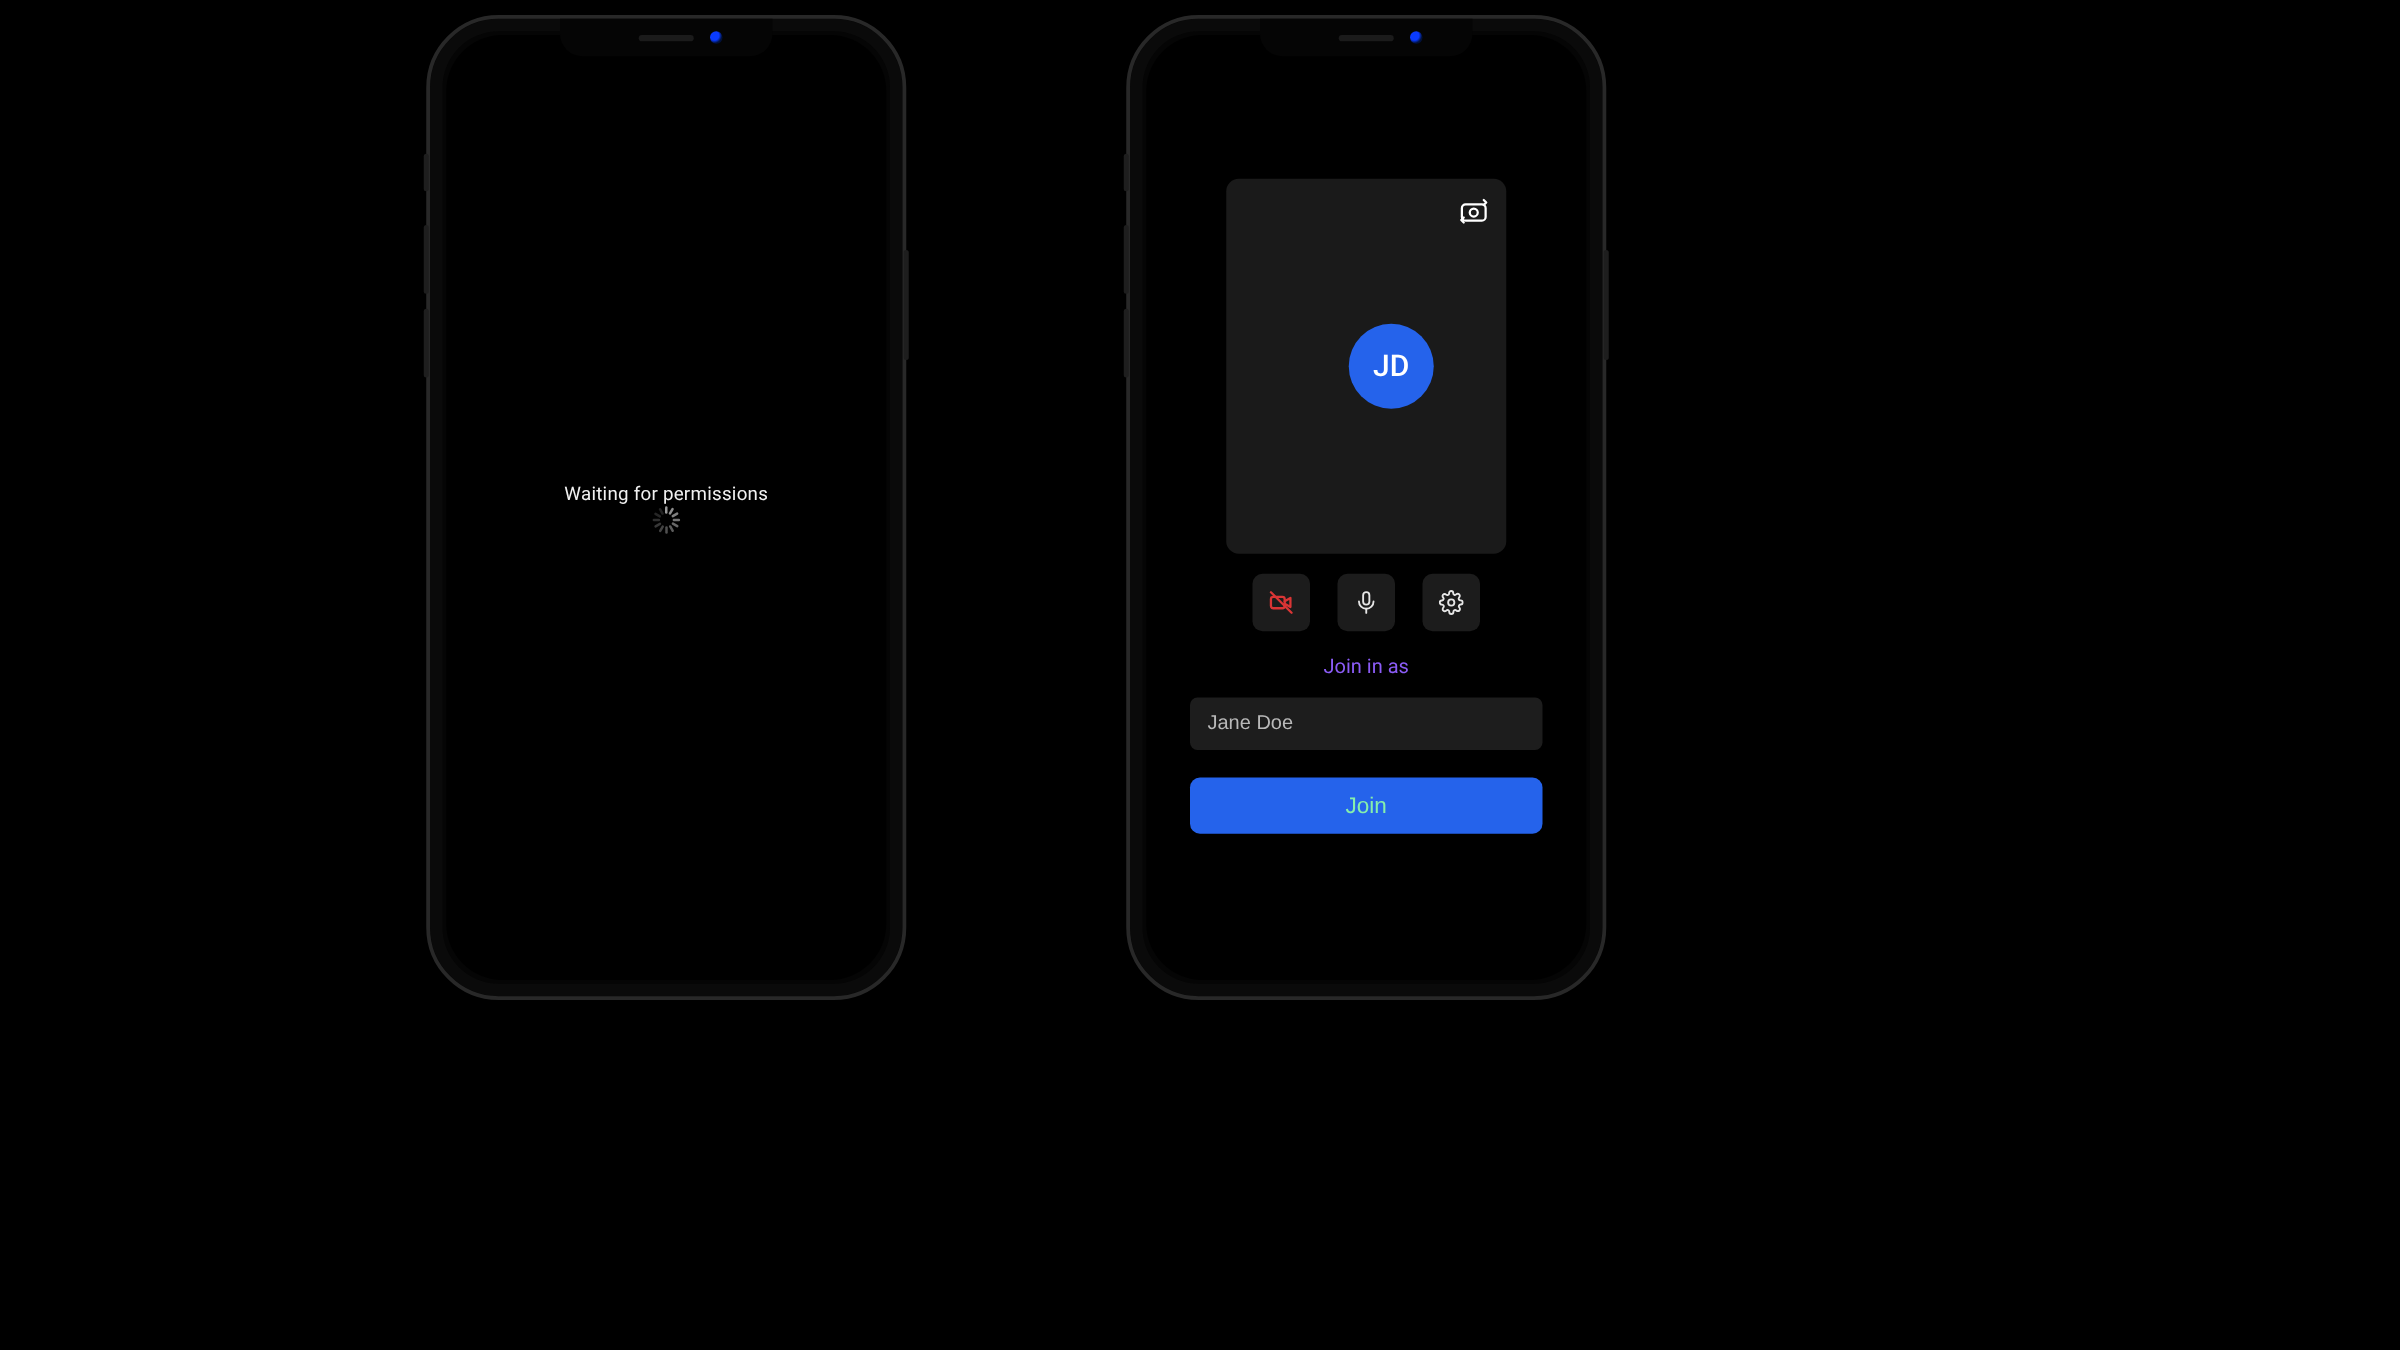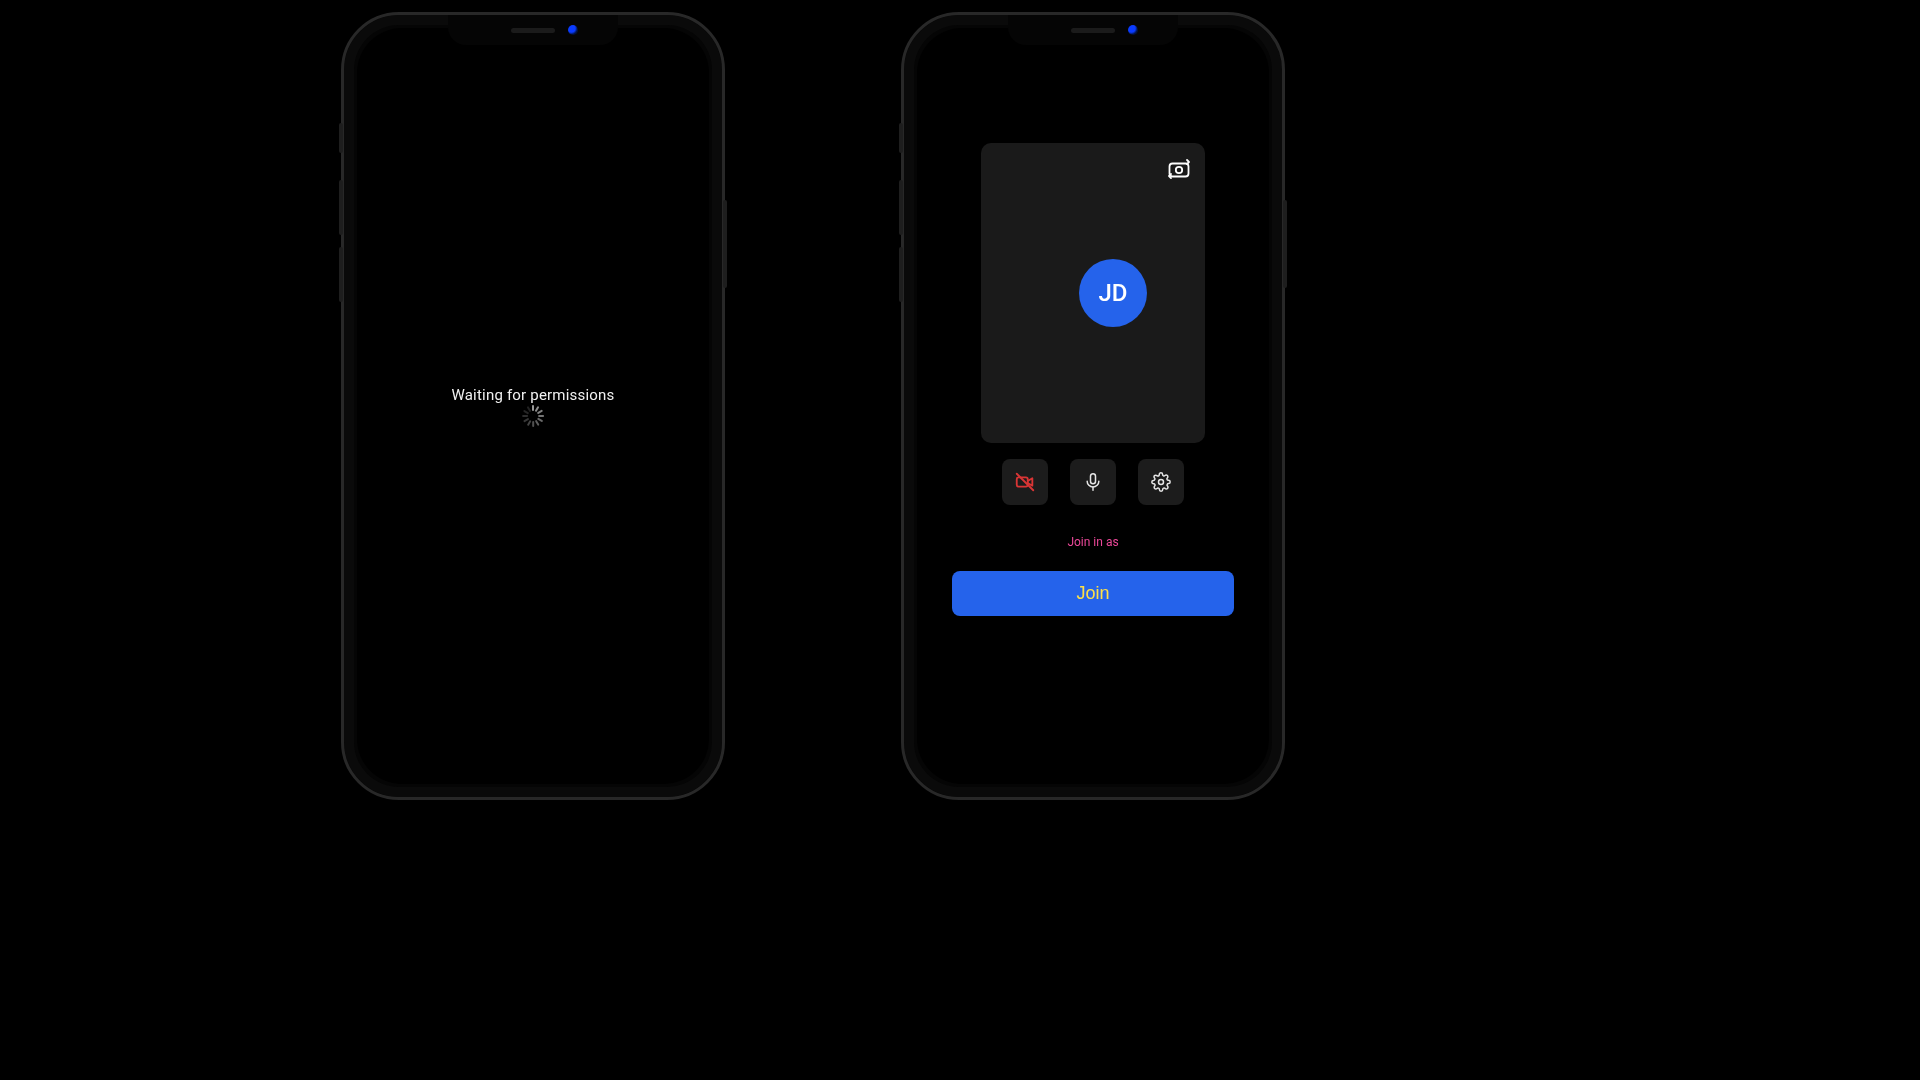--- a/index.html
+++ b/index.html
@@ -128,23 +128,23 @@
   }
   .tool-btn {
     width: 46px; height: 46px;
     background: #1c1c1c;
     border-radius: 8px;
     display: flex; align-items: center; justify-content: center;
     cursor: pointer;
   }
 
   .join-label {
-    margin-top: 30px;
-    font-size: 12px;
-    color: #ec4899;
+    margin-top: 18px;
+    font-size: 16px;
+    color: #8b5cf6;
   }
   .name-input {
     margin-top: 16px;
     width: 282px;
     height: 42px;
     background: #1d1d1d;
     border: none;
     border-radius: 6px;
     padding: 0 14px;
     font-size: 16px;
@@ -152,21 +152,21 @@
     outline: none;
   }
   .join-btn {
     margin-top: 22px;
     width: 282px;
     height: 45px;
     background: #2563eb;
     border: none;
     border-radius: 8px;
     font-size: 18px;
-    color: #fde047;
+    color: #86efac;
     cursor: pointer;
   }
 </style>
 </head>
 <body>
 
 <div class="stage">
 
   <div class="phone" style="left:341px; top:12px;">
     <div class="side-l1"></div>
@@ -236,20 +236,21 @@
           <div class="tool-btn">
             <svg width="20" height="20" viewBox="0 0 24 24" fill="none" stroke="#e6e6e6" stroke-width="1.8" stroke-linecap="round" stroke-linejoin="round">
               <circle cx="12" cy="12" r="3"></circle>
               <path d="M19.4 15a1.65 1.65 0 0 0 .33 1.82l.06.06a2 2 0 1 1-2.83 2.83l-.06-.06a1.65 1.65 0 0 0-1.82-.33 1.65 1.65 0 0 0-1 1.51V21a2 2 0 0 1-4 0v-.09a1.65 1.65 0 0 0-1-1.51 1.65 1.65 0 0 0-1.82.33l-.06.06a2 2 0 1 1-2.83-2.83l.06-.06a1.65 1.65 0 0 0 .33-1.82 1.65 1.65 0 0 0-1.51-1H3a2 2 0 0 1 0-4h.09a1.65 1.65 0 0 0 1.51-1 1.65 1.65 0 0 0-.33-1.82l-.06-.06a2 2 0 1 1 2.83-2.83l.06.06a1.65 1.65 0 0 0 1.82.33h0a1.65 1.65 0 0 0 1-1.51V3a2 2 0 0 1 4 0v.09a1.65 1.65 0 0 0 1 1.51h0a1.65 1.65 0 0 0 1.82-.33l.06-.06a2 2 0 1 1 2.83 2.83l-.06.06a1.65 1.65 0 0 0-.33 1.82v0a1.65 1.65 0 0 0 1.51 1H21a2 2 0 0 1 0 4h-.09a1.65 1.65 0 0 0-1.51 1z"></path>
             </svg>
           </div>
         </div>
 
         <div class="join-label">Join in as</div>
 
+        <input class="name-input" type="text" value="Jane Doe" style="">
 
         <button class="join-btn">Join</button>
 
       </div>
     </div>
   </div>
 
 </div>
 
 </body></html>

